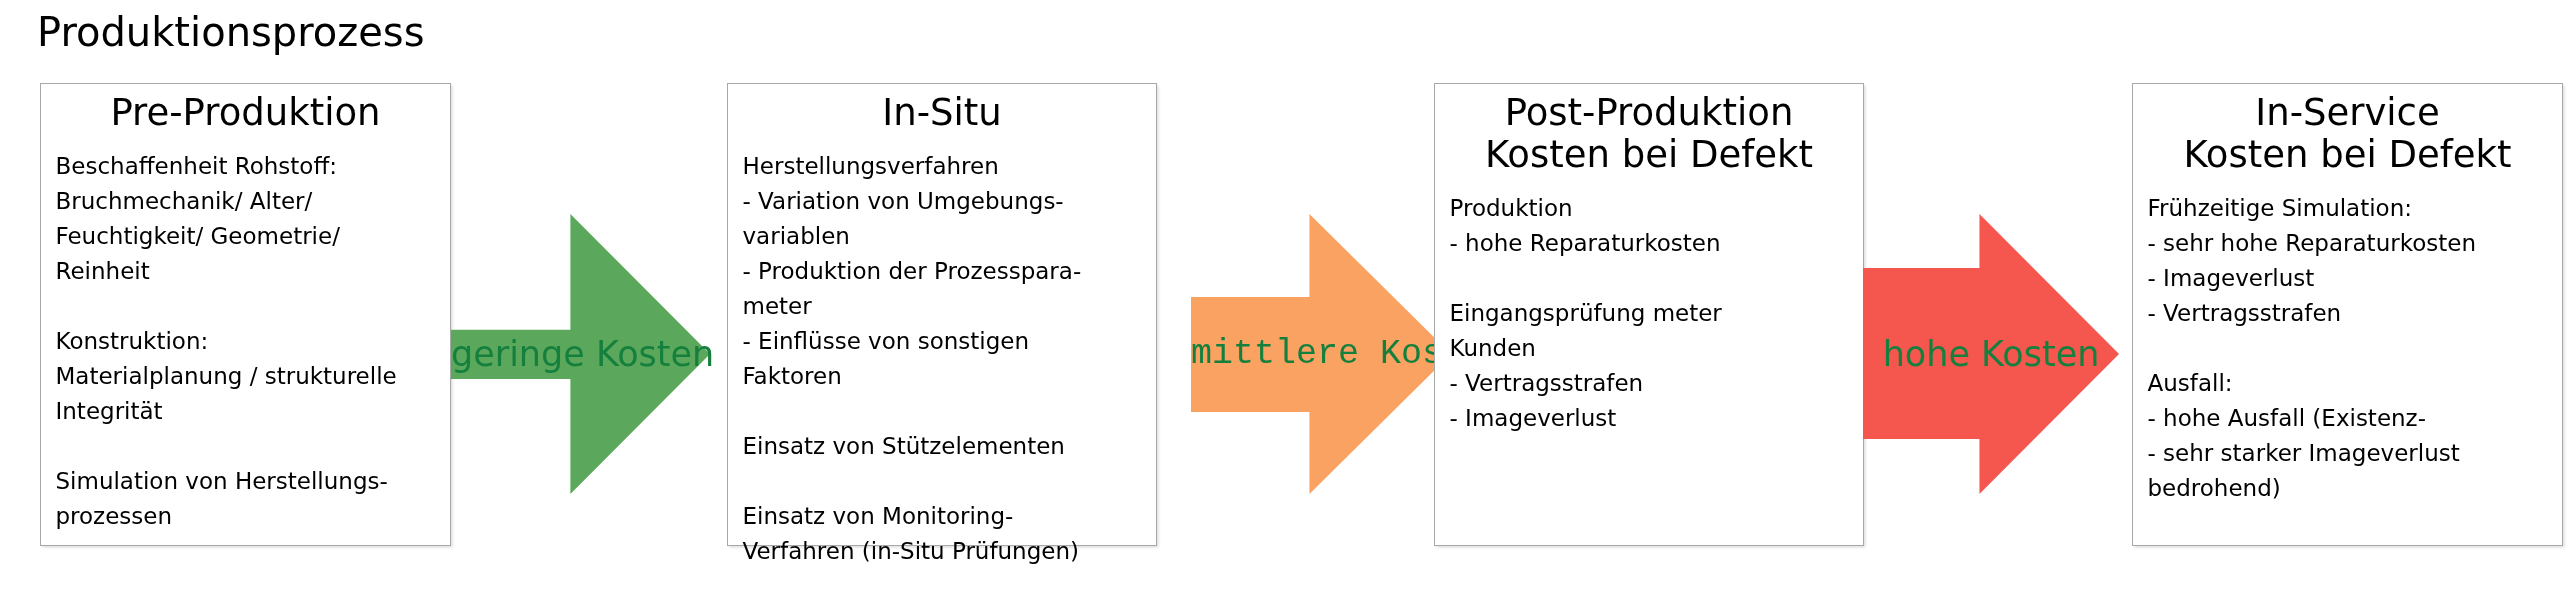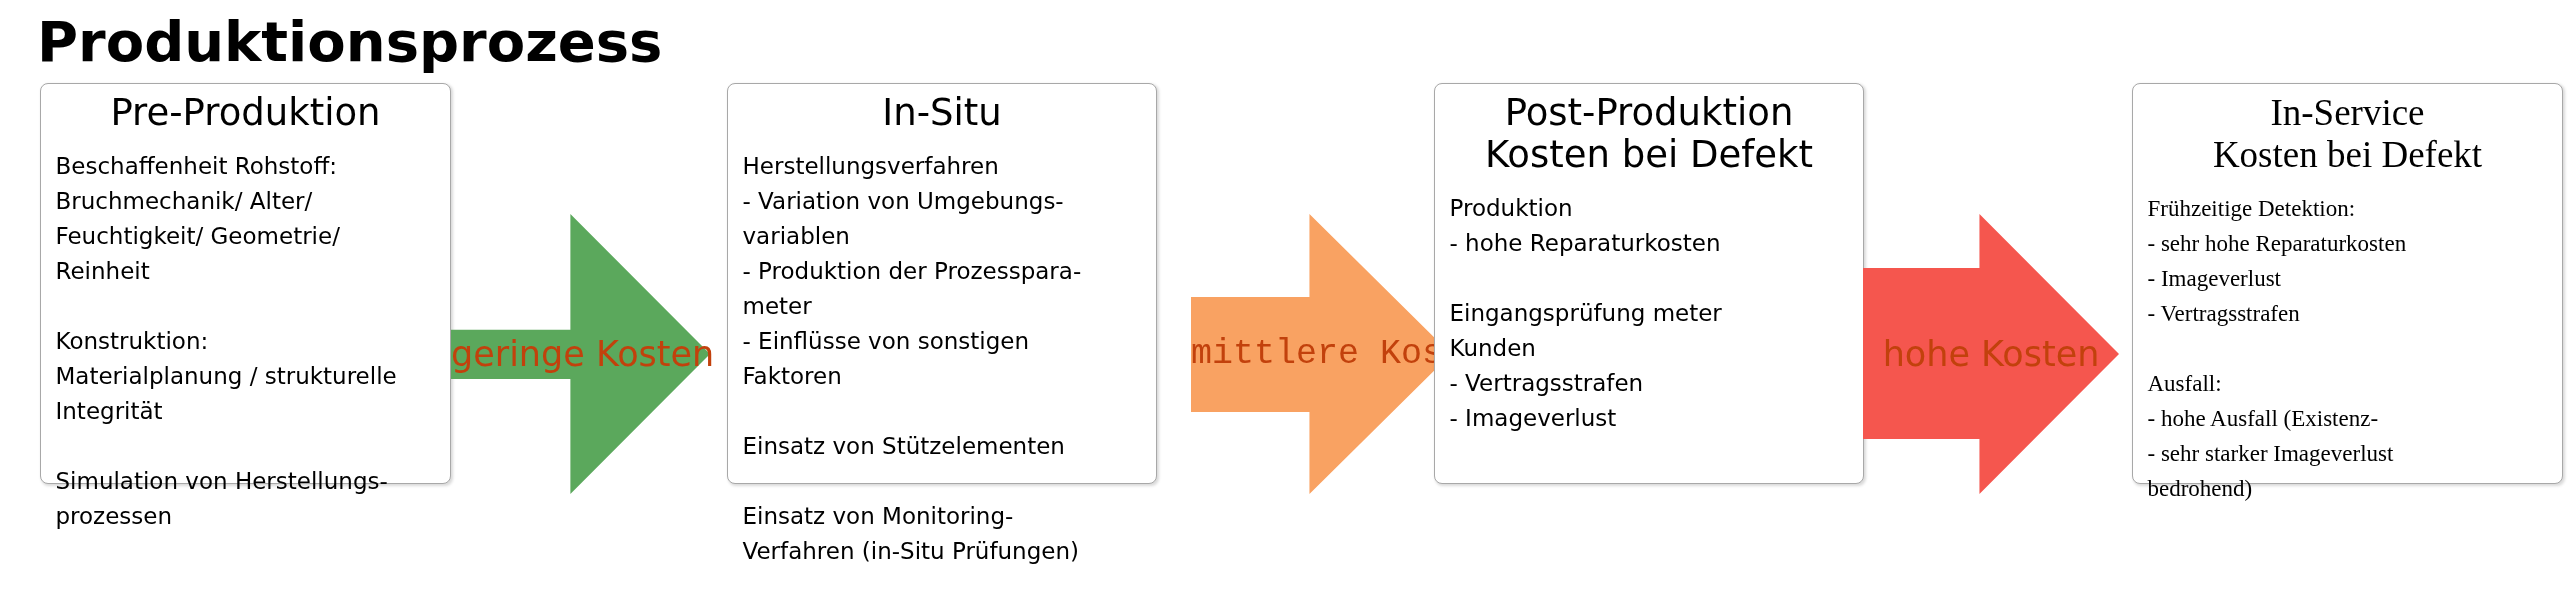--- a/index.html
+++ b/index.html
@@ -9,33 +9,33 @@
     height:608px;
     background:#ffffff;
     font-family:"DejaVu Sans","Liberation Sans",sans-serif;
     color:#000000;
     overflow:hidden;
   }
   .page-title{
     position:absolute;
     left:37px;
     top:7.7px;
-    font-size:56px;
+    font-size:40px;
     line-height:1.2;
-    font-weight:700;
+    font-weight:400;
     white-space:nowrap;
   }
   .box{
     position:absolute;
     top:83px;
-    height:401px;
+    height:463px;
     box-sizing:border-box;
     background:#ffffff;
     border:1.9px solid #a8a8a8;
-    border-radius:8px;
+    border-radius:0;
     box-shadow:1.9px 1.9px 2.9px rgba(0,0,0,0.15);
   }
   .box-title{
     margin-top:7.7px;
     text-align:center;
     font-size:37px;
     line-height:42px;
     white-space:nowrap;
   }
   .box-body{
@@ -43,42 +43,42 @@
     font-size:23px;
     line-height:35px;
   }
   .line{
     min-height:35px;
     white-space:nowrap;
   }
   .box-pre{left:40px;width:411px;}
   .box-insitu{left:727px;width:430px;}
   .box-post{left:1434px;width:430px;}
-  .box-inservice{left:2132px;width:431px;font-family:Liberation Serif, serif;}
+  .box-inservice{left:2132px;width:431px;}
   .arrow{
     position:absolute;
     top:214px;
     height:280px;
   }
   .arrow svg{
     position:absolute;
     left:0;top:0;
     width:100%;height:100%;
     display:block;
   }
   .arrow-label{
     position:absolute;
     left:0;right:0;
     top:50%;
     transform:translateY(-50%);
     text-align:center;
     font-size:35px;
     line-height:1.1;
     white-space:nowrap;
-    color:#c2410c;
+    color:#15803d;
   }
   .arrow-1{left:451px;width:259px;}
   .arrow-2{left:1191px;width:260px;font-family:Liberation Mono, monospace;}
   .arrow-3{left:1863px;width:256px;}
 </style>
 </head>
 <body>
 
 <div class="stage">
 
@@ -161,21 +161,21 @@
     </svg>
     <span class="arrow-label">hohe Kosten</span>
   </div>
 
   <div class="box box-inservice">
     <div class="box-title">
       <div>In-Service</div>
       <div>Kosten bei Defekt</div>
     </div>
     <div class="box-body">
-        <div class="line">Frühzeitige Detektion:</div>
+        <div class="line">Frühzeitige Simulation:</div>
         <div class="line">- sehr hohe Reparaturkosten</div>
         <div class="line">- Imageverlust</div>
         <div class="line">- Vertragsstrafen</div>
         <div class="line">&nbsp;</div>
         <div class="line">Ausfall:</div>
         <div class="line">- hohe Ausfall (Existenz-</div>
         <div class="line">- sehr starker Imageverlust</div>
         <div class="line">bedrohend)</div>
       </div>
   </div>

